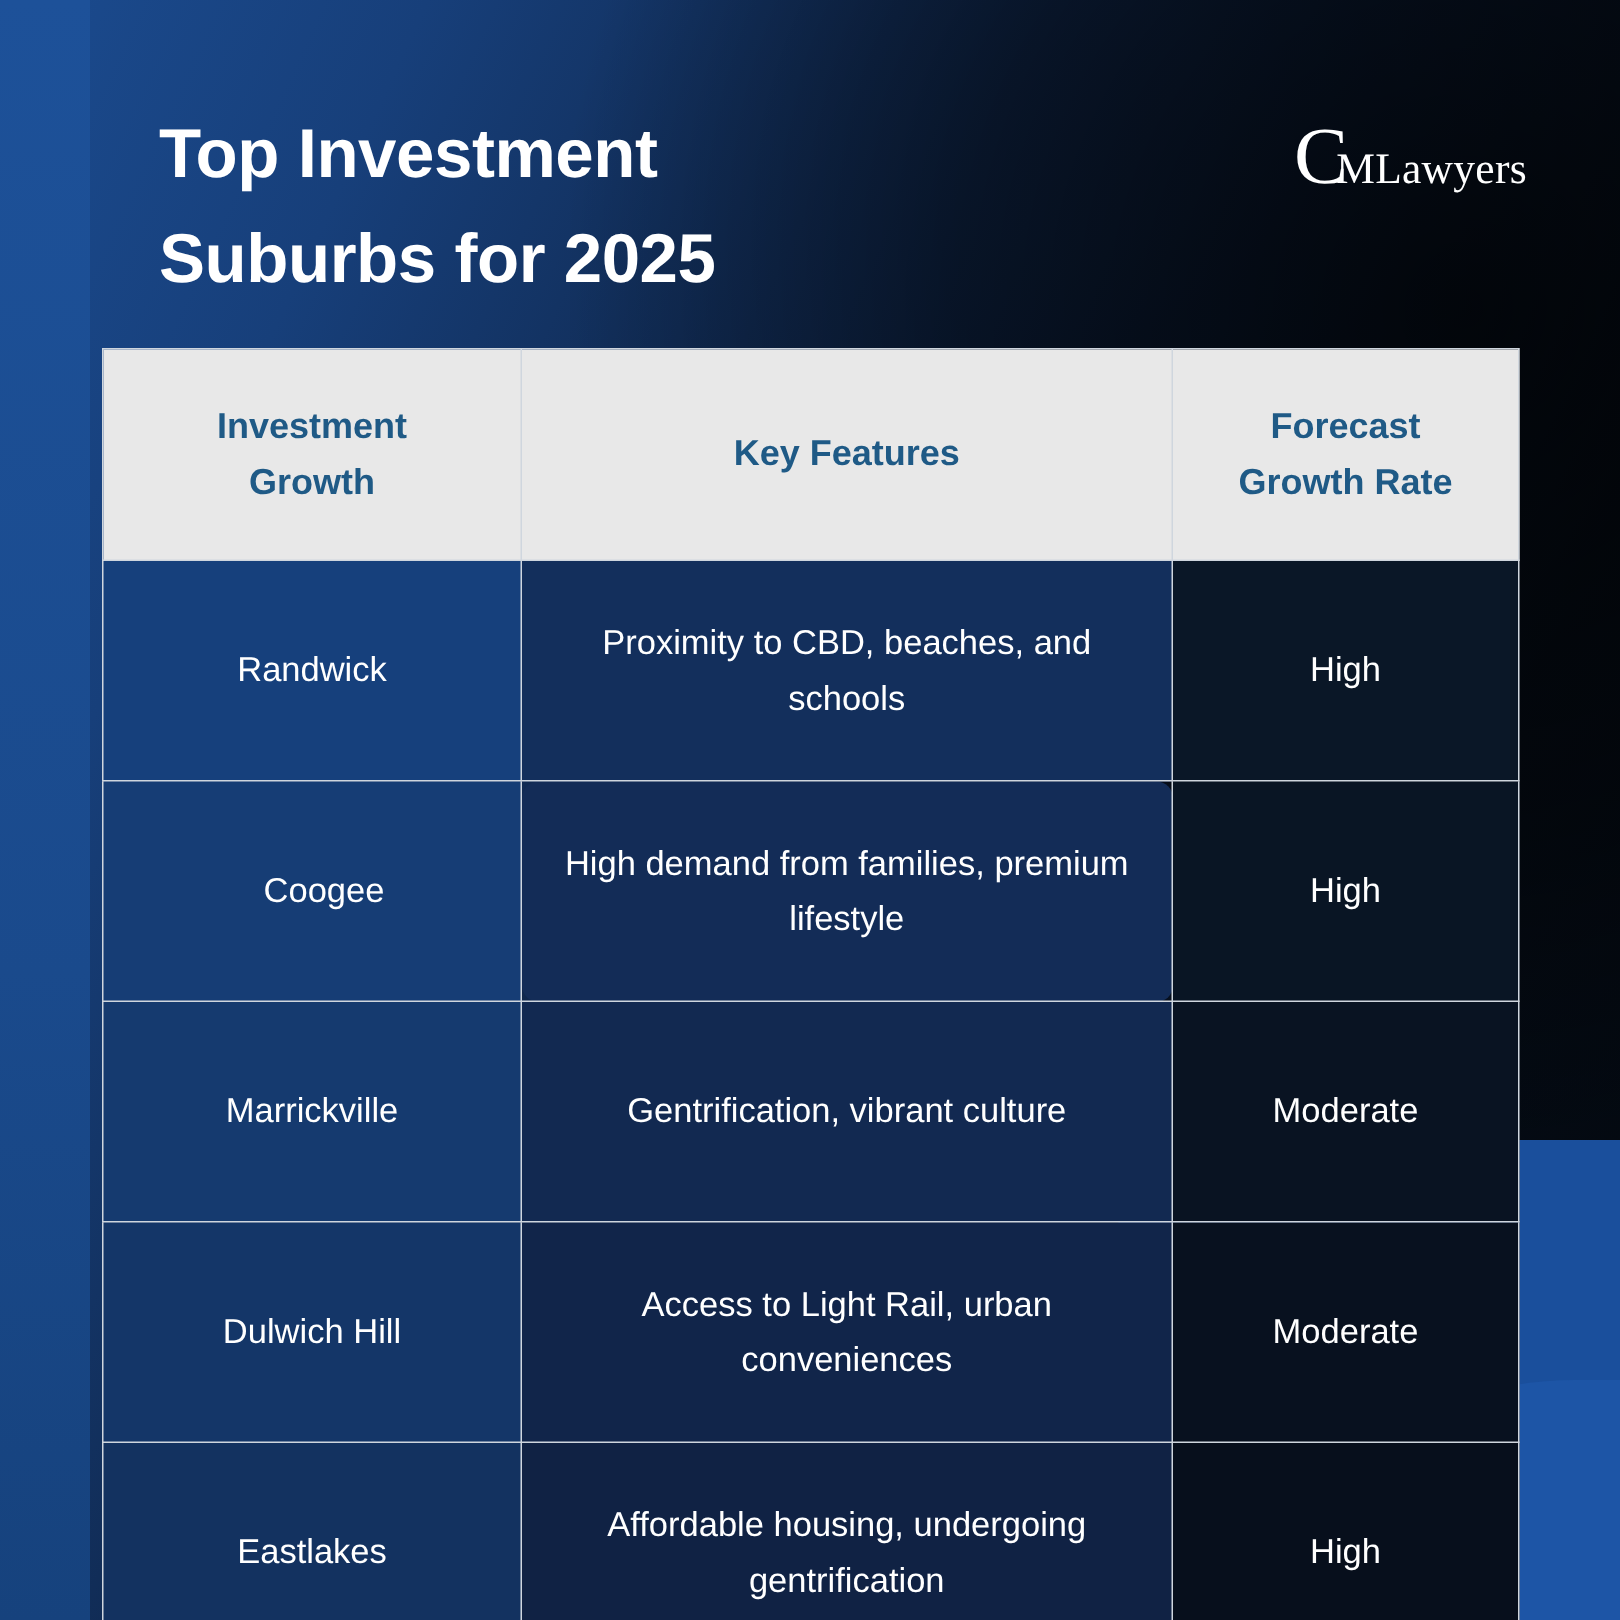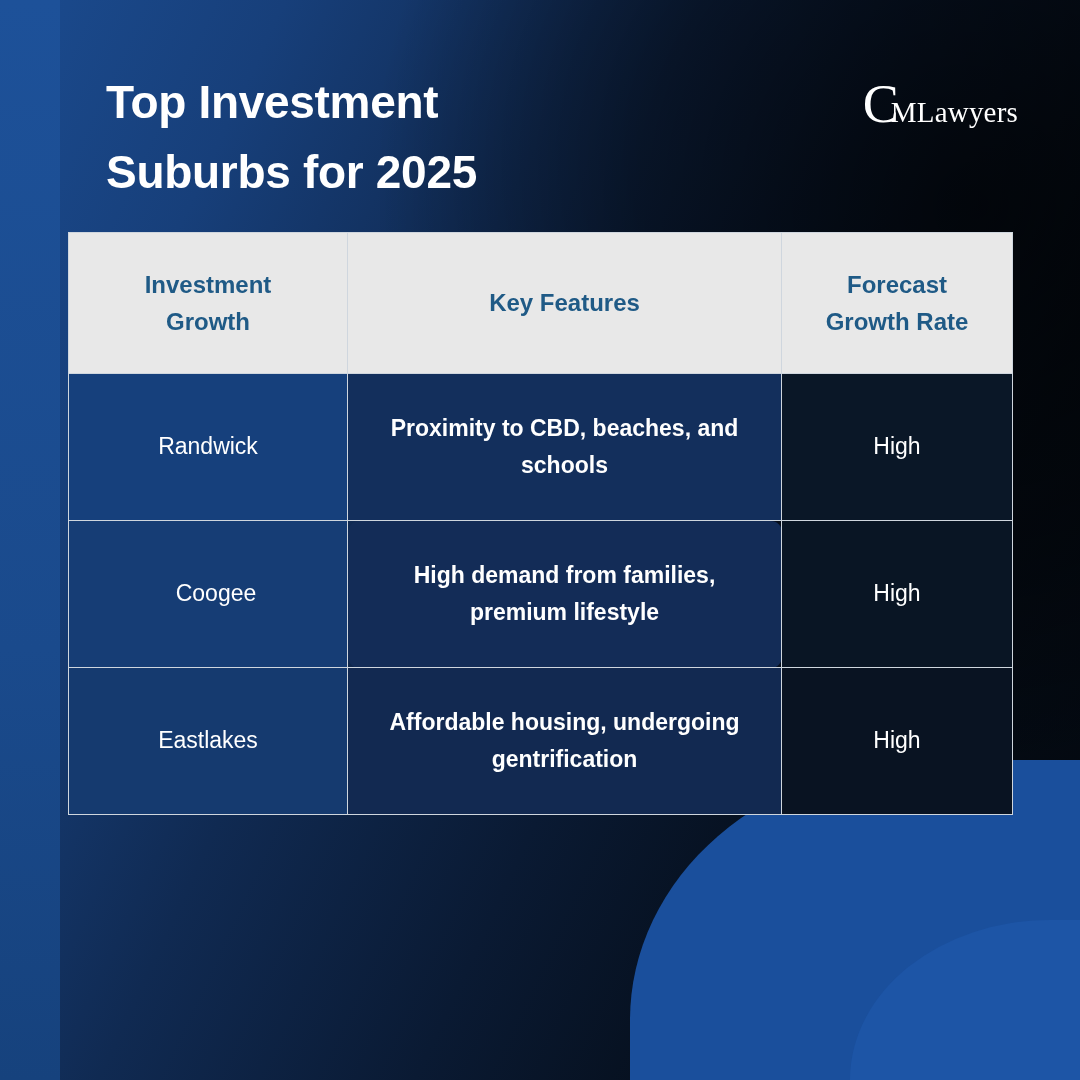--- a/index.html
+++ b/index.html
@@ -140,21 +140,20 @@
     line-height: 1.62;
     padding: 10px 16px;
     height: 126px;
     font-weight: normal;
   }
   tbody td.col-suburb {
     background: #14386e;
   }
   tbody td.col-feature {
     background: #142f5c;
-    font-weight: bold;
   }
   tbody td.col-growth {
     background: #0a1526;
   }
   tbody tr:nth-child(1) td.col-suburb { background: #16407c; }
   tbody tr:nth-child(2) td.col-suburb { background: #163d75; padding-left: 32px; }
   tbody tr:nth-child(3) td.col-suburb { background: #153a6f; }
   tbody tr:nth-child(4) td.col-suburb { background: #143668; }
   tbody tr:nth-child(5) td.col-suburb { background: #133260; }
 
@@ -221,20 +220,30 @@
             <td class="col-suburb">Randwick</td>
             <td class="col-feature">Proximity to CBD, beaches, and schools</td>
             <td class="col-growth">High</td>
           </tr>
           <tr>
             <td class="col-suburb">Coogee</td>
             <td class="col-feature">High demand from families, premium lifestyle</td>
             <td class="col-growth">High</td>
           </tr>
           <tr>
+            <td class="col-suburb">Marrickville</td>
+            <td class="col-feature">Gentrification, vibrant culture</td>
+            <td class="col-growth">Moderate</td>
+          </tr>
+          <tr>
+            <td class="col-suburb">Dulwich Hill</td>
+            <td class="col-feature">Access to Light Rail, urban conveniences</td>
+            <td class="col-growth">Moderate</td>
+          </tr>
+          <tr>
             <td class="col-suburb">Eastlakes</td>
             <td class="col-feature">Affordable housing, undergoing gentrification</td>
             <td class="col-growth">High</td>
           </tr>
         </tbody>
       </table>
     </div>
 
   </div>
 </div>

